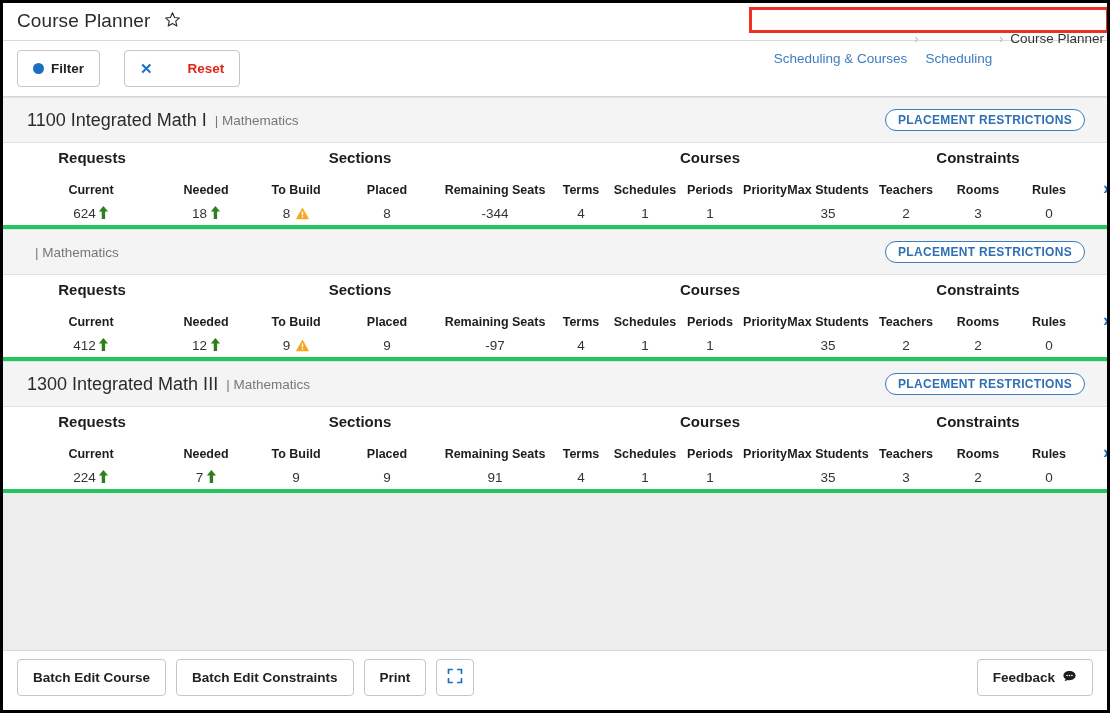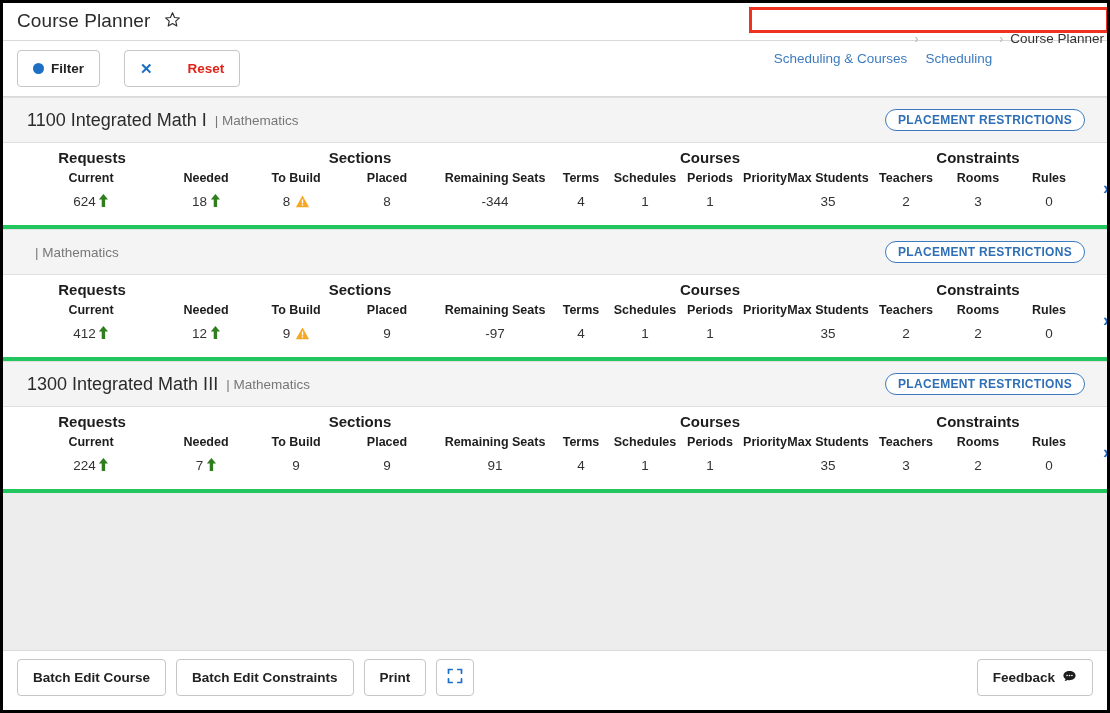--- a/index.html
+++ b/index.html
@@ -160,21 +160,21 @@
     top: 6px;
     font-size: 15px;
     font-weight: bold;
     color: #1d1d1d;
     text-align: center;
     transform: translateX(-50%);
     white-space: nowrap;
   }
   .col {
     position: absolute;
-    top: 28px;
+    top: 40px;
     text-align: center;
     transform: translateX(-50%);
     white-space: nowrap;
   }
   .col .lab {
     font-size: 12.5px;
     font-weight: bold;
     color: #1d1d1d;
     display: block;
     line-height: 15px;

